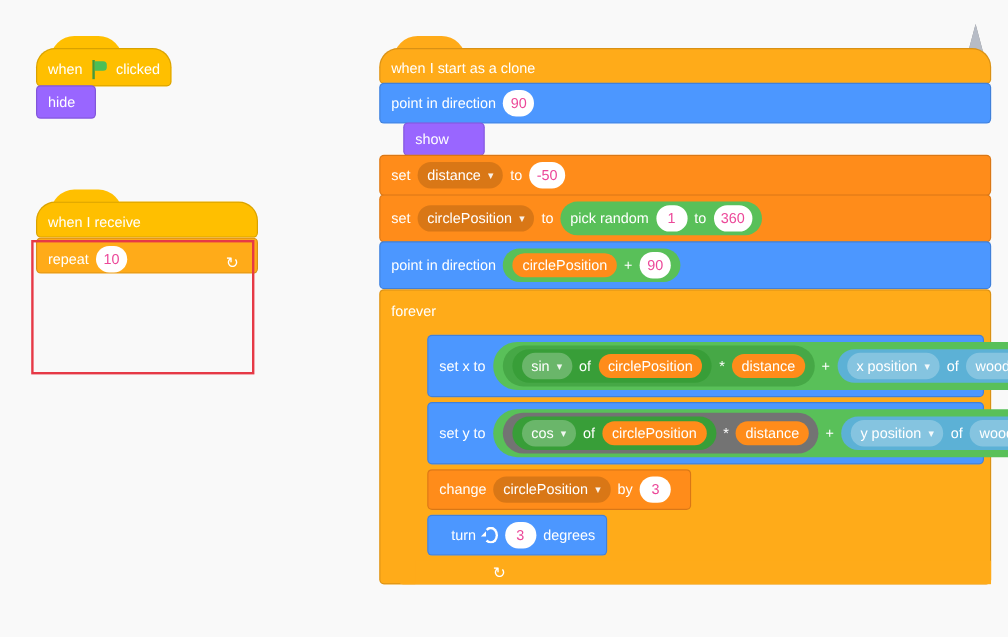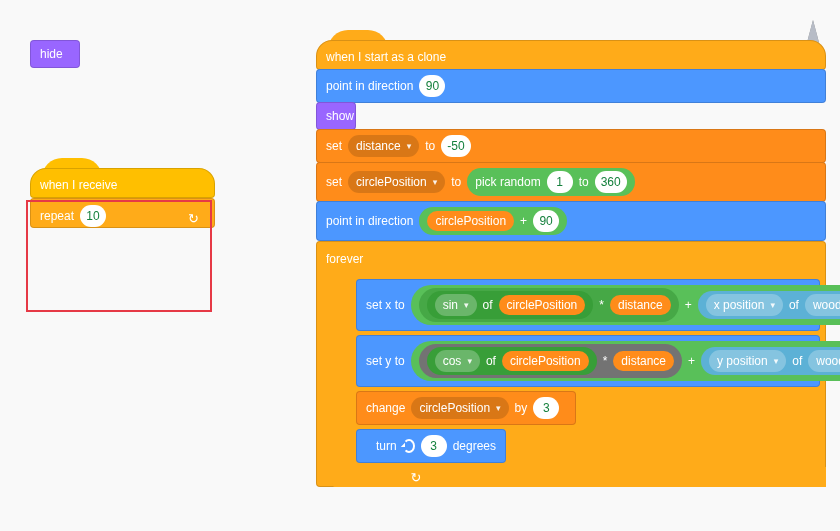--- a/index.html
+++ b/index.html
@@ -91,21 +91,21 @@
     display: inline-flex;
     align-items: center;
     gap: 4px;
     border-radius: 20px;
     padding: 2px 8px;
     height: 22px;
     font-size: 12px;
   }
   .numslot {
     background: #fff;
-    color: #15803d;
+    color: #ec4899;
     min-width: 26px;
     justify-content: center;
     padding: 2px 6px;
   }
   .dd {
     background: rgba(0,0,0,0.15);
     color: #fff;
   }
   .dd.light { background: rgba(255,255,255,0.25); }
   .dd::after {
@@ -198,20 +198,25 @@
 <body>
 
 <div class="workspace">
 
   <div class="knife">
     <div class="blade"></div>
     <div class="handle"></div>
   </div>
 
   <div class="stack" style="left:30px; top:40px;">
+    <div class="block hat cat-events shadow-inset">
+      <span class="txt">when</span>
+      <span class="flag"></span>
+      <span class="txt">clicked</span>
+    </div>
     <div class="block cat-looks shadow-inset" style="width:50px;">
       <span class="txt">hide</span>
     </div>
   </div>
 
   <div class="stack" style="left:30px; top:168px;">
     <div class="block hat cat-events shadow-inset">
       <span class="txt">when I receive</span>
     </div>
 
@@ -230,21 +235,21 @@
 
     <div class="block hat cat-events shadow-inset" style="background:#ffab19;">
       <span class="txt">when I start as a clone</span>
     </div>
 
     <div class="block cat-motion shadow-inset">
       <span class="txt">point in direction</span>
       <span class="numslot">90</span>
     </div>
 
-    <div class="block cat-looks shadow-inset" style="width:40px;">
+    <div class="block cat-looks shadow-inset" style="width:68px;margin-left:20px;">
       <span class="txt">show</span>
     </div>
 
     <div class="block cat-data shadow-inset">
       <span class="txt">set</span>
       <span class="dd">distance</span>
       <span class="txt">to</span>
       <span class="numslot">-50</span>
     </div>
 

